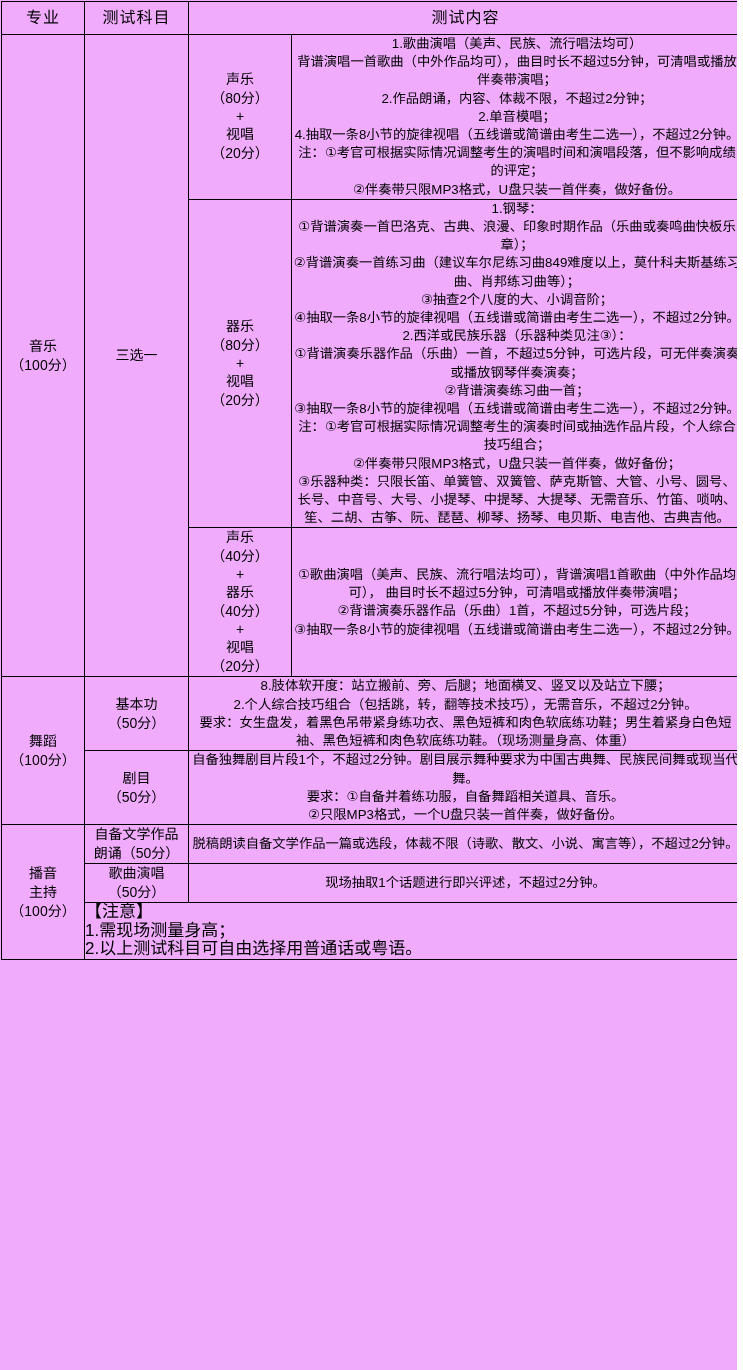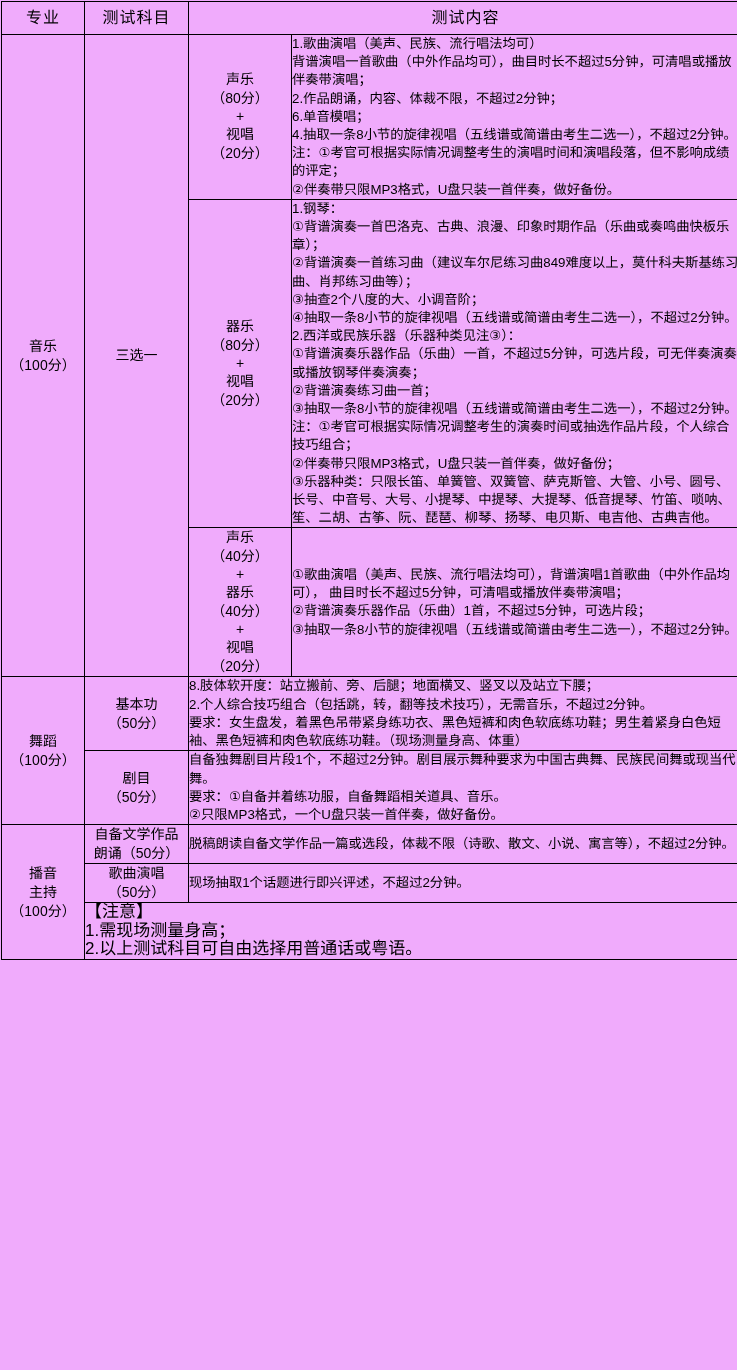--- a/index.html
+++ b/index.html
@@ -53,21 +53,21 @@
     text-align: center;
     font-size: 14px;
     line-height: 19px;
     padding: 4px 2px;
   }
   .lbl .ln { display: block; white-space: nowrap; }
   .lbl .plus { display: block; line-height: 17px; }
 
   
   .content {
-    text-align: left;
+    text-align: center;
     font-size: 13.3px;
     line-height: 18.2px;
     padding: 6px 5px 6px 7px;
     vertical-align: middle;
     word-break: break-all;
   }
   .content p { margin: 0; padding: 0; }
 
   
   .notes {
@@ -111,21 +111,21 @@
         <span class="ln">声乐</span>
         <span class="ln">（80分）</span>
         <span class="plus">+</span>
         <span class="ln">视唱</span>
         <span class="ln">（20分）</span>
       </td>
       <td class="content">
         <p>1.歌曲演唱（美声、民族、流行唱法均可）</p>
         <p>背谱演唱一首歌曲（中外作品均可），曲目时长不超过5分钟，可清唱或播放伴奏带演唱；</p>
         <p>2.作品朗诵，内容、体裁不限，不超过2分钟；</p>
-        <p>6.单音模唱；</p>
+        <p>2.单音模唱；</p>
         <p>4.抽取一条8小节的旋律视唱（五线谱或简谱由考生二选一），不超过2分钟。</p>
         <p>注：①考官可根据实际情况调整考生的演唱时间和演唱段落，但不影响成绩的评定；</p>
         <p>②伴奏带只限MP3格式，U盘只装一首伴奏，做好备份。</p>
       </td>
     </tr>
 
     <tr>
       <td class="lbl">
         <span class="ln">器乐</span>
         <span class="ln">（80分）</span>
@@ -138,21 +138,21 @@
         <p>①背谱演奏一首巴洛克、古典、浪漫、印象时期作品（乐曲或奏鸣曲快板乐章）；</p>
         <p>②背谱演奏一首练习曲（建议车尔尼练习曲849难度以上，莫什科夫斯基练习曲、肖邦练习曲等）；</p>
         <p>③抽查2个八度的大、小调音阶；</p>
         <p>④抽取一条8小节的旋律视唱（五线谱或简谱由考生二选一），不超过2分钟。</p>
         <p>2.西洋或民族乐器（乐器种类见注③）：</p>
         <p>①背谱演奏乐器作品（乐曲）一首，不超过5分钟，可选片段，可无伴奏演奏或播放钢琴伴奏演奏；</p>
         <p>②背谱演奏练习曲一首；</p>
         <p>③抽取一条8小节的旋律视唱（五线谱或简谱由考生二选一），不超过2分钟。</p>
         <p>注：①考官可根据实际情况调整考生的演奏时间或抽选作品片段，个人综合技巧组合；</p>
         <p>②伴奏带只限MP3格式，U盘只装一首伴奏，做好备份；</p>
-        <p>③乐器种类：只限长笛、单簧管、双簧管、萨克斯管、大管、小号、圆号、长号、中音号、大号、小提琴、中提琴、大提琴、低音提琴、竹笛、唢呐、笙、二胡、古筝、阮、琵琶、柳琴、扬琴、电贝斯、电吉他、古典吉他。</p>
+        <p>③乐器种类：只限长笛、单簧管、双簧管、萨克斯管、大管、小号、圆号、长号、中音号、大号、小提琴、中提琴、大提琴、无需音乐、竹笛、唢呐、笙、二胡、古筝、阮、琵琶、柳琴、扬琴、电贝斯、电吉他、古典吉他。</p>
       </td>
     </tr>
 
     <tr>
       <td class="lbl">
         <span class="ln">声乐</span>
         <span class="ln">（40分）</span>
         <span class="plus">+</span>
         <span class="ln">器乐</span>
         <span class="ln">（40分）</span>

